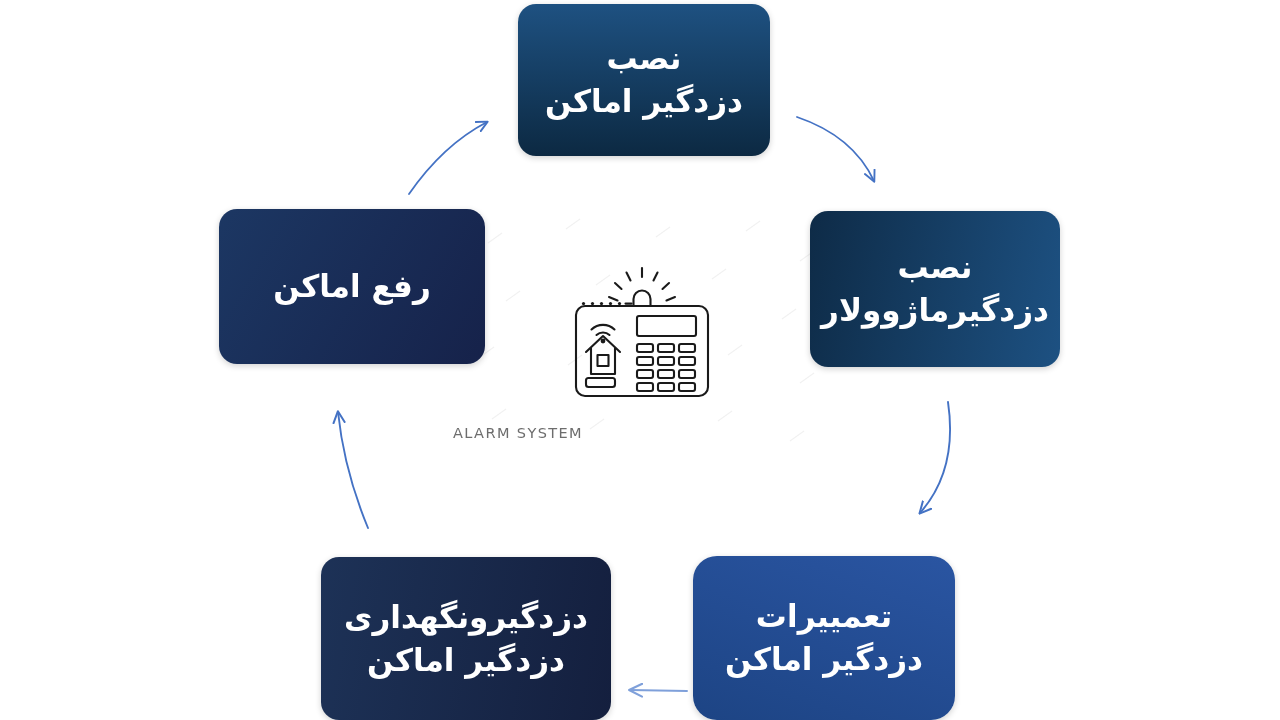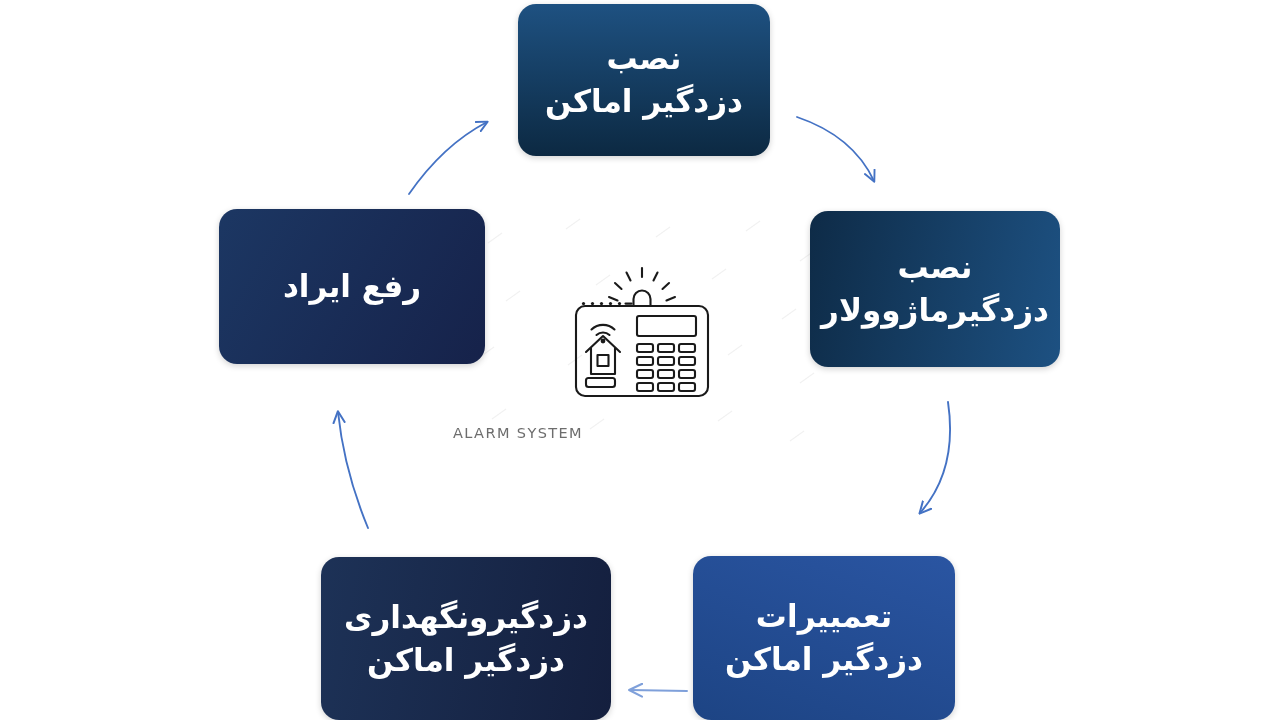--- a/index.html
+++ b/index.html
@@ -56,20 +56,21 @@
     left: 518px;  top: 4px;   width: 252px; height: 152px;
     font-size: 31px;
   }
   #node-right {
     left: 810px;  top: 211px; width: 250px; height: 156px;
     font-size: 31px;
   }
   #node-bottom-right {
     left: 693px;  top: 556px; width: 262px; height: 164px;
     font-size: 31px;
+    border-radius: 24px;
   }
   #node-bottom-left {
     left: 321px;  top: 557px; width: 290px; height: 163px;
     font-size: 31px;
   }
   #node-left {
     left: 219px;  top: 209px; width: 266px; height: 155px;
     font-size: 31px;
   }
 
@@ -174,21 +175,21 @@
     <span class="line">تعمییرات</span>
     <span class="line">دزدگیر اماکن</span>
   </div>
 
   <div class="node" id="node-bottom-left" style="background: linear-gradient(100deg, rgb(29, 50, 87) 0%, rgb(20, 31, 62) 100%);">
     <span class="line">دزدگیر‌ونگهداری</span>
     <span class="line">دزدگیر اماکن</span>
   </div>
 
   <div class="node" id="node-left" style="background: linear-gradient(120deg, rgb(28, 55, 99) 0%, rgb(22, 34, 74) 100%);">
-    <span class="line">رفع ایراد</span>
+    <span class="line">رفع اماکن</span>
   </div>
 
   <svg id="center-icon" viewBox="0 0 178 152" xmlns="http://www.w3.org/2000/svg" aria-hidden="true">
     <g fill="none" stroke="#1a1a1a" stroke-width="2.1" stroke-linecap="round" stroke-linejoin="round">
 
       <path d="M89 6 v9"></path>
       <path d="M73.5 10.5 l4 8"></path>
       <path d="M62 21 l6.5 6"></path>
       <path d="M56 35 l8.5 3.5"></path>
       <path d="M104.5 10.5 l-4 8"></path>

